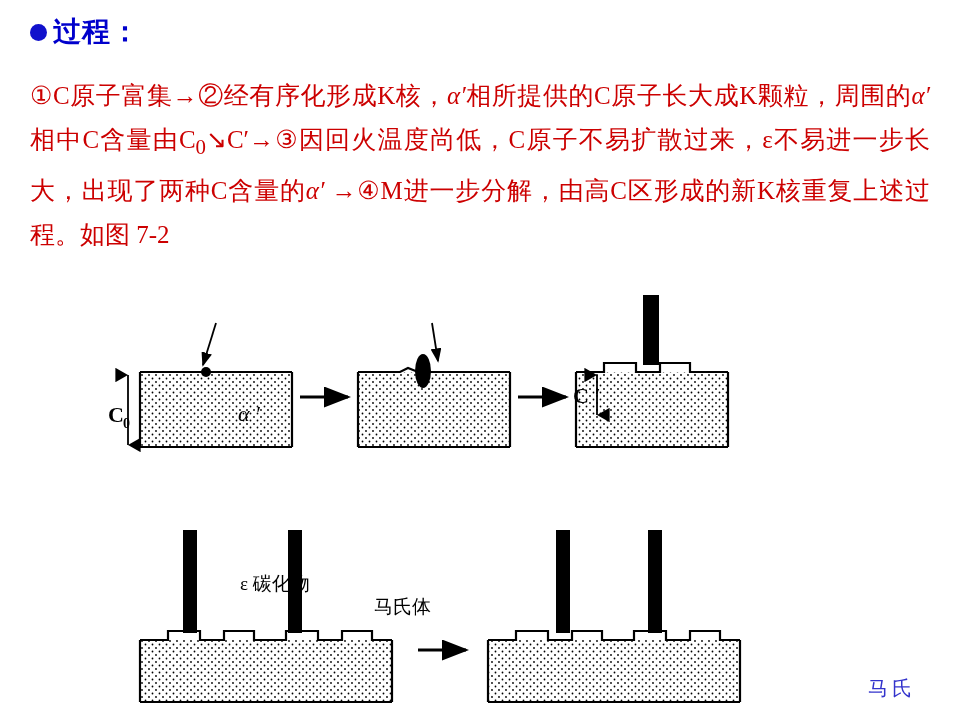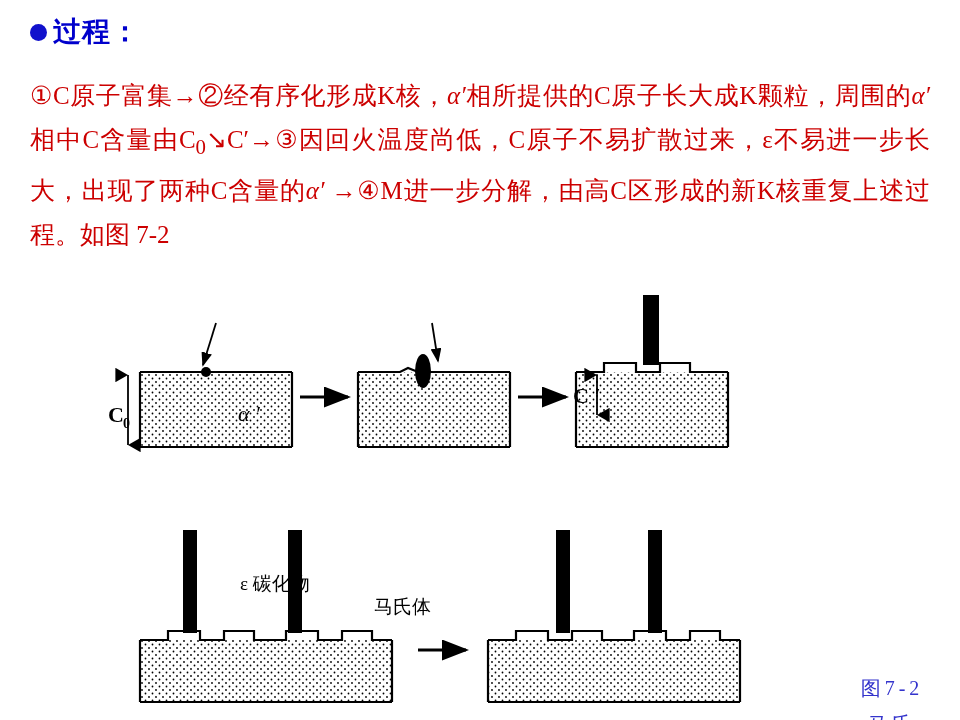--- a/index.html
+++ b/index.html
@@ -194,18 +194,17 @@
         <rect x="488" y="365" width="252" height="62" fill="url(#dots)" stroke="none"></rect>
         <path d="M488 365 L516 365 L516 356 L548 356 L548 365 L572 365 L572 356 L602 356 L602 365
                  L634 365 L634 356 L666 356 L666 365 L690 365 L690 356 L720 356 L720 365 L740 365" fill="none" stroke="#000000" stroke-width="2.2"></path>
         <path d="M488 365 L488 427 M488 427 L740 427 M740 365 L740 427" fill="none" stroke="#000000" stroke-width="2.2"></path>
         <rect x="556" y="255" width="14" height="103" fill="#000000"></rect>
         <rect x="648" y="255" width="14" height="103" fill="#000000"></rect>
       </g>
     </svg>
 
     <div class="caption">
-      <div>图7-2</div>
       <div>马氏</div>
 
     </div>
   </div>
 </div>
 
 </body></html>

